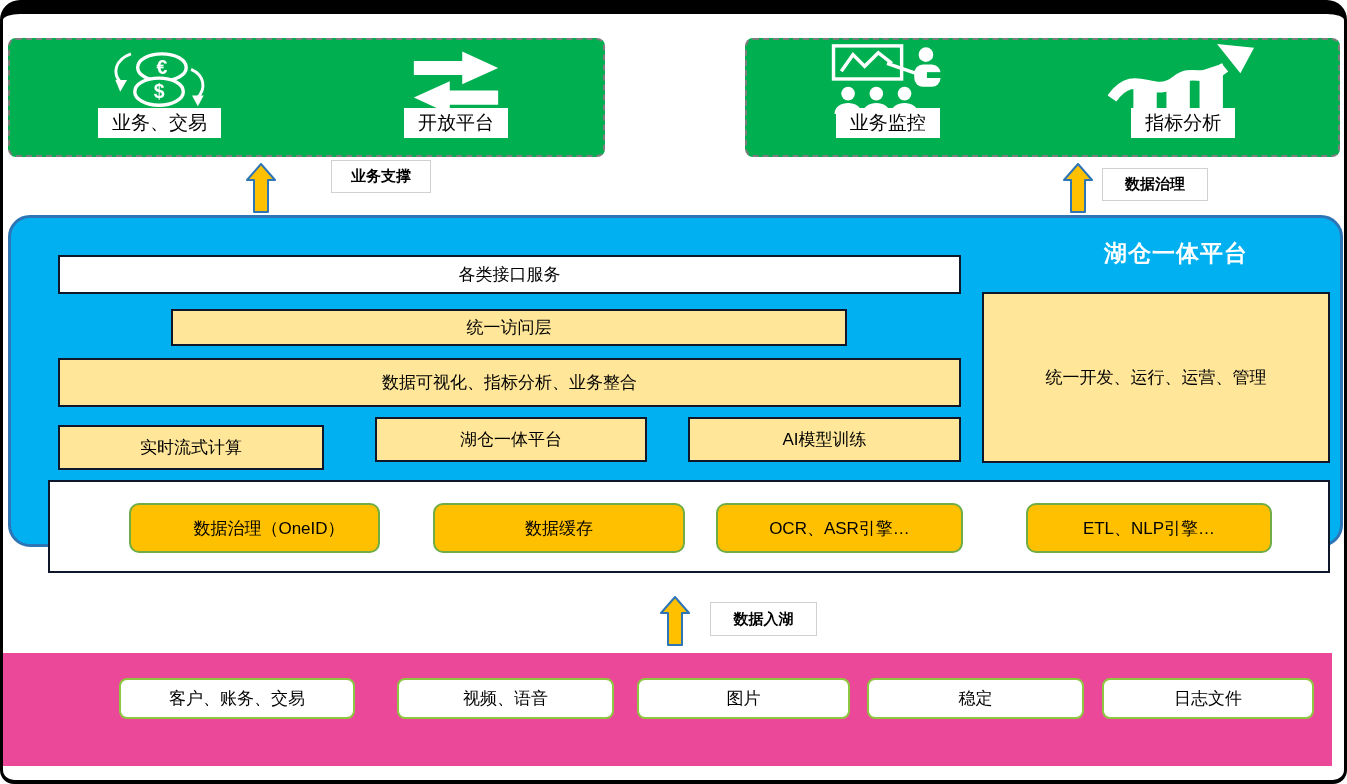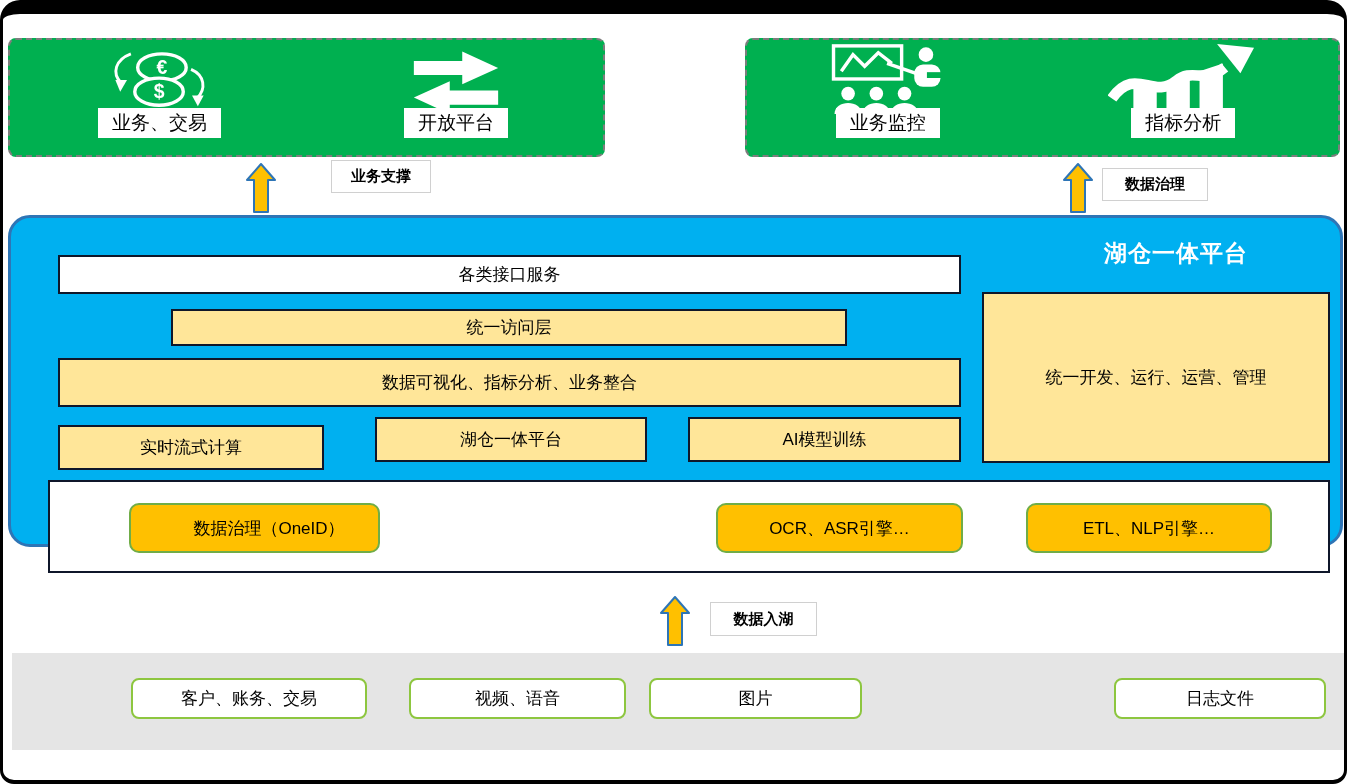--- a/index.html
+++ b/index.html
@@ -48,21 +48,21 @@
   }
   .white-fill{background:#fff;}
   .yellow-fill{background:#FFE699;}
   .engine-box{
     position:absolute;top:21px;height:50px;background:#FFC000;
     border:2px solid #70AD47;border-radius:10px;box-sizing:border-box;
     display:flex;align-items:center;justify-content:center;font-size:17px;white-space:nowrap;
   }
   
   .source-band{
-    position:absolute;left:12px;top:653px;width:1332px;height:97px;background:#e5e5e5;
+    position:absolute;left:0;top:653px;width:1332px;height:113px;background:#ec4899;
   }
   .src-box{
     position:absolute;top:25px;height:41px;background:#fff;border:2px solid #8DC63F;
     border-radius:8px;box-sizing:border-box;display:flex;align-items:center;
     justify-content:center;font-size:17px;white-space:nowrap;
   }
 </style>
 </head>
 <body>
 
@@ -153,31 +153,33 @@
     <div class="pbar yellow-fill" style="left:47px;top:140px;width:903px;height:49px;">数据可视化、指标分析、业务整合</div>
 
     <div class="pbar yellow-fill" style="left:47px;top:199px;width:266px;height:45px;margin-top:8px;">实时流式计算</div>
     <div class="pbar yellow-fill" style="left:364px;top:199px;width:272px;height:45px;">湖仓一体平台</div>
     <div class="pbar yellow-fill" style="left:971px;top:74px;width:348px;height:171px;">统一开发、运行、运营、管理</div>
 
     <div class="pbar yellow-fill" style="left:677px;top:199px;width:273px;height:45px;">AI模型训练</div>
 
     <div class="pbar white-fill" style="left:37px;top:262px;width:1282px;height:93px;">
       <div class="engine-box" style="left:79px;width:251px;padding-left:29px;">数据治理（OneID）</div>
+      <div class="engine-box" style="left:383px;width:252px;">数据缓存</div>
       <div class="engine-box" style="left:666px;width:247px;text-align:right;">OCR、ASR引擎…</div>
       <div class="engine-box" style="left:976px;width:246px;">ETL、NLP引擎…</div>
     </div>
   </div>
 
   <svg class="flow-arrow" style="left:660px;top:596px;" viewBox="0 0 30 50">
     <polygon points="15,1 29,17 22,17 22,49 8,49 8,17 1,17" fill="#FFC000" stroke="#2E75B6" stroke-width="2" stroke-linejoin="round"></polygon>
   </svg>
   <div class="flow-chip" style="left:710px;top:602px;width:107px;height:34px;">数据入湖</div>
 
   <div class="source-band">
     <div class="src-box" style="left:119px;width:236px;">客户、账务、交易</div>
     <div class="src-box" style="left:397px;width:217px;">视频、语音</div>
     <div class="src-box" style="left:637px;width:213px;">图片</div>
+    <div class="src-box" style="left:867px;width:217px;">稳定</div>
     <div class="src-box" style="left:1102px;width:212px;">日志文件</div>
   </div>
 
   <div class="frame-border"></div>
 </div>
 
 </body></html>

